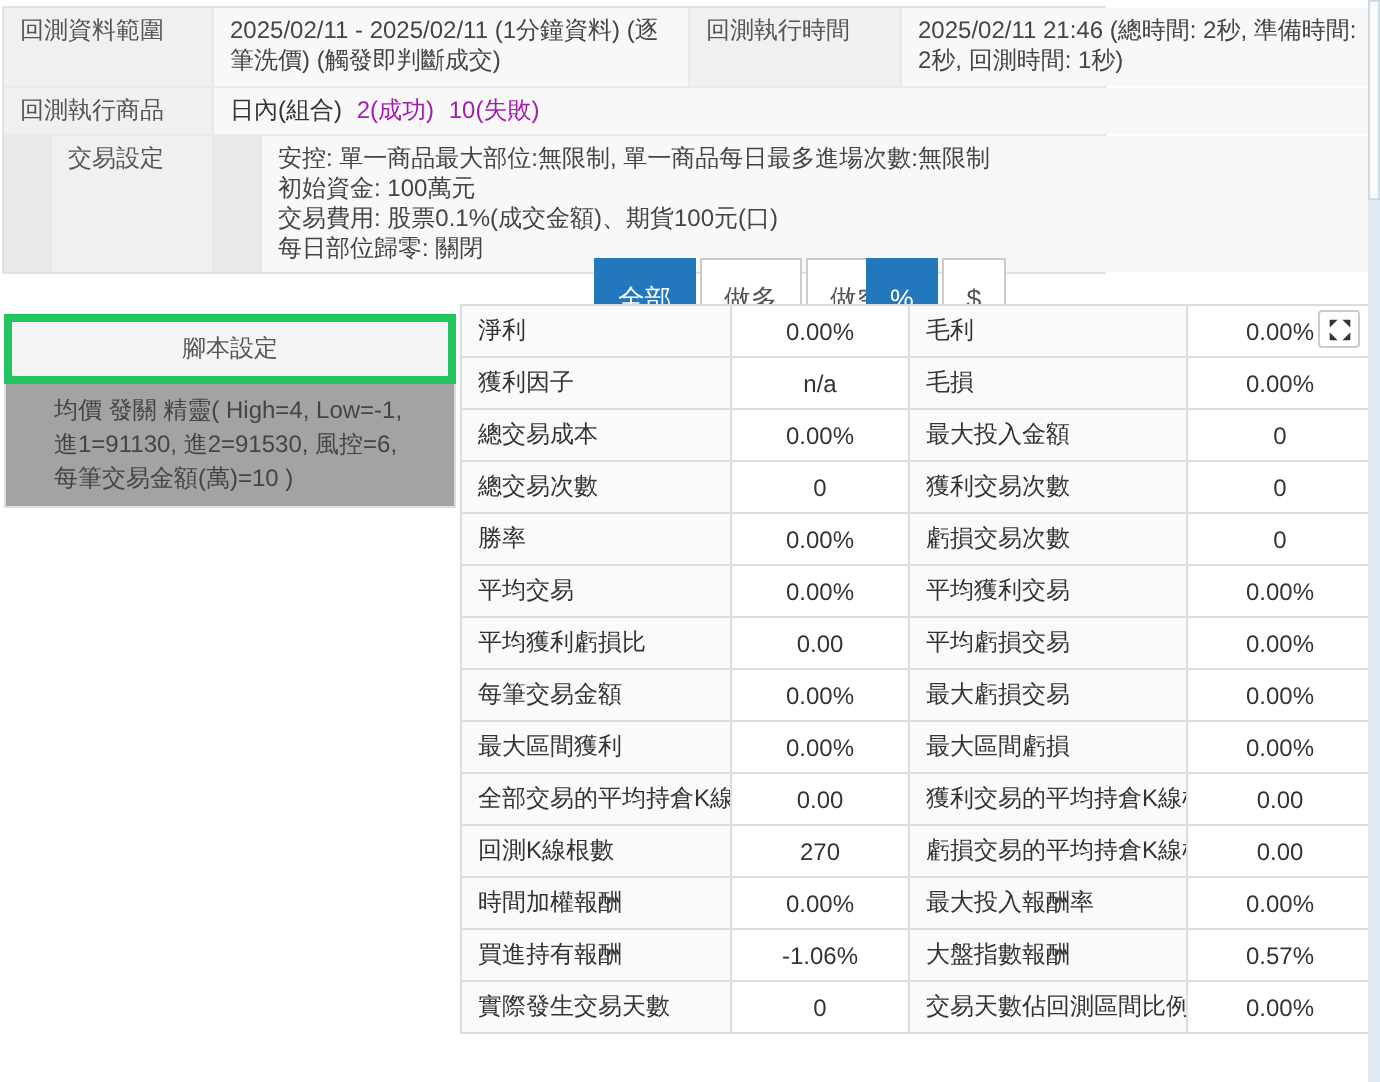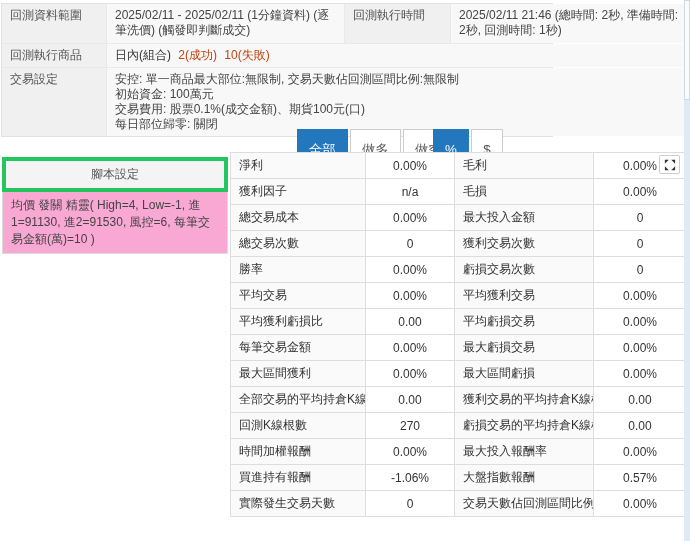--- a/index.html
+++ b/index.html
@@ -8,41 +8,41 @@
 
   
   .info-table { position:absolute; left:1px; top:3px; width:552px;
     display:grid; grid-template-columns:104px 237px 105px 236px;
     border:1px solid #e2e2e2; background:#e9e9e9; grid-gap:1px; }
   .cell { padding:4px 8px; line-height:15px; }
   .lbl { background:#f0f0f0; color:#555; }
   .val { background:#f8f8f8; color:#444; }
   .r1 { min-height:39px; }
   .r2 { min-height:21px; }
-  .r3 { min-height:57px; }
+  .r3 { min-height:57px;margin-left:24px; }
   .span3 { grid-column: span 3; }
   .bold { font-weight:normal; color:#333; }
-  a.link { color:#c2410c; text-decoration:none; cursor:pointer; margin-left:4px; }
+  a.link { color:#a21caf; text-decoration:none; cursor:pointer; margin-left:4px; }
 
   
   .btn-bar { position:absolute; left:0; top:129px; width:683px; height:24px; }
   .btn { display:inline-block; height:40px; padding:3px 11px; background:#fff;
     border:1px solid #ccc; color:#555; text-align:center; cursor:pointer;
     vertical-align:top; line-height:15px; }
   .btn + .btn { margin-left:-1px; }
   .btn.active { background:#2377bd; border-color:#2377bd; color:#fff; }
   .grp-pos { position:absolute; left:297px; }
   .grp-unit { position:absolute; left:433px; }
 
   
   .script-panel { position:absolute; left:2px; top:157px; width:226px; }
   .script-head { border:4px solid #22c55e; background:#f4f4f4; color:#555;
     text-align:center; padding:5px 4px; }
-  .script-body { border:1px solid #ddd; border-top:none; background:#f9a8d4;
-    padding:5px 8px; line-height:17px; color:#444; }
+  .script-body { border:1px solid #ddd; border-top:none; background:#a3a3a3;
+    padding:5px 24px; line-height:17px; color:#444; }
 
   
   .stats-wrap { position:absolute; left:230px; top:152px; width:456px; }
   table.stats { border-collapse:collapse; width:456px; table-layout:fixed; }
   table.stats td { border:1px solid #ddd; height:26px; padding:2px 8px;
     color:#333; overflow:hidden; white-space:nowrap; }
   td.s-lbl { background:#fafafa; text-align:left; color:#444; }
   td.s-val { background:#fff; text-align:center; }
   .c1 { width:135px; } .c2 { width:89px; } .c3 { width:139px;margin-left:11px; } .c4 { width:93px; }
 
@@ -67,21 +67,21 @@
 
   <div class="cell lbl r2">回測執行商品</div>
   <div class="cell val r2 span3">
     <span class="bold">日內(組合)</span>
     <a class="link">2(成功)</a>
     <a class="link">10(失敗)</a>
   </div>
 
   <div class="cell lbl r3">交易設定</div>
   <div class="cell val r3 span3">
-    <div>安控: 單一商品最大部位:無限制, 交易天數佔回測區間比例:無限制</div>
+    <div>安控: 單一商品最大部位:無限制, 單一商品每日最多進場次數:無限制</div>
     <div>初始資金: 100萬元</div>
     <div>交易費用: 股票0.1%(成交金額)、期貨100元(口)</div>
     <div>每日部位歸零: 關閉</div>
   </div>
 </div>
 
 <div class="btn-bar">
   <span class="grp-pos">
     <button class="btn active">全部</button>
     <button class="btn">做多</button>

